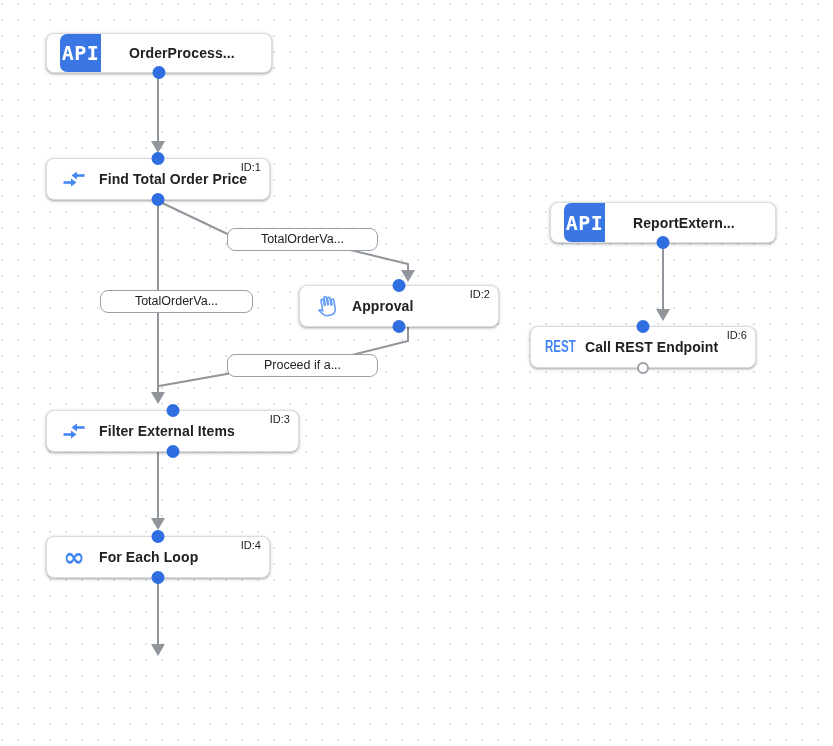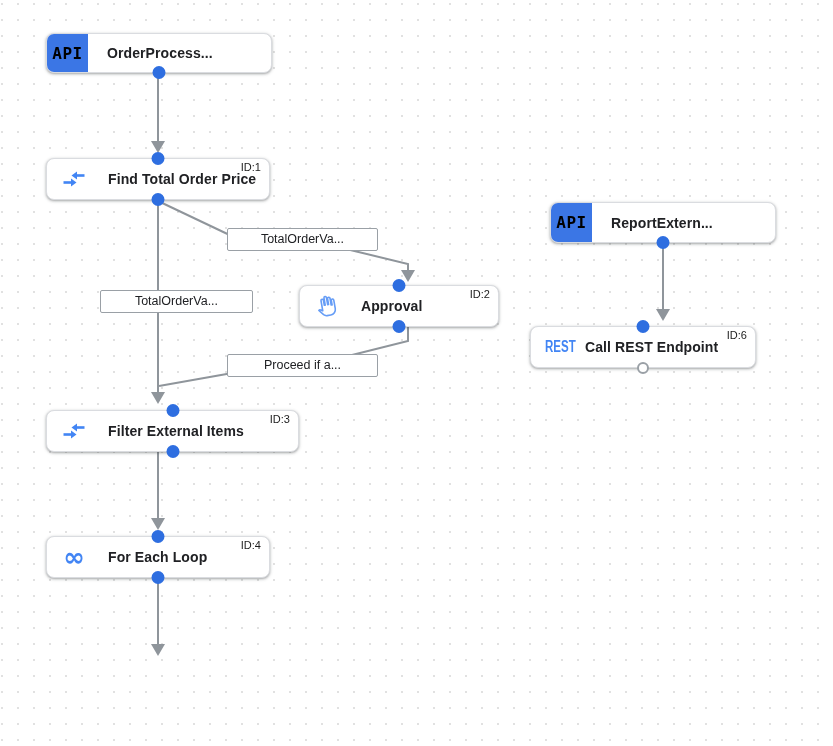--- a/index.html
+++ b/index.html
@@ -34,35 +34,35 @@
     background:#fff;
     border:1px solid var(--node-border);
     border-radius:8px;
     box-shadow:0 1px 2px rgba(60,64,67,.30), 0 1px 3px 1px rgba(60,64,67,.15);
     display:flex;align-items:center;
   }
   .nlabel{
     font-size:14px;font-weight:bold;color:var(--text-dark);
     white-space:nowrap;letter-spacing:.1px;
   }
-  .trigger .nlabel{margin-left:19px}
+  .trigger .nlabel{margin-left:28px}
   .api-badge{
     width:41px;height:100%;flex:0 0 41px;
     background:var(--accent-blue);
     border-radius:7px 0 0 7px;
     display:flex;align-items:center;justify-content:center;
-    color:#000000;font-family:"DejaVu Sans Mono", monospace;
-    font-weight:bold;font-size:16px;letter-spacing:.5px;
+    color:#ffffff;font-family:"DejaVu Sans Mono", monospace;
+    font-weight:bold;font-size:20px;letter-spacing:.5px;margin-left:13px;
   }
   .task{padding-left:14px}
   .task .icon{
     width:26px;height:26px;flex:0 0 26px;
     display:flex;align-items:center;justify-content:center;
   }
-  .task .nlabel{margin-left:21px}
+  .task .nlabel{margin-left:12px}
   .idb{
     position:absolute;top:2px;right:8px;
     font-size:11px;color:#1b1b1b;font-weight:normal;
   }
   .rest-badge{
     color:var(--icon-blue);font-weight:bold;font-size:16px;
     transform:scaleX(.72);transform-origin:left center;
     letter-spacing:0;flex:0 0 38px;width:38px;
   }
   .task .rest-label{margin-left:2px}
@@ -74,21 +74,21 @@
     position:absolute;left:50%;transform:translateX(-50%);
     width:13px;height:13px;border-radius:50%;z-index:3;
   }
   .pt{top:-7px}
   .pb{bottom:-7px}
   .filled{background:var(--port-blue)}
   .hollow{background:#fff;border:2px solid #9aa0a6;width:12px;height:12px}
 
   .elabel{
     position:absolute;z-index:2;height:23px;
-    background:#fff;border:1px solid #9aa0a6;border-radius:2px;
+    background:#fff;border:1px solid #9aa0a6;border-radius:8px;
     font-size:12.5px;color:var(--text-dark);
     text-align:center;line-height:21px;white-space:nowrap;
   }
 
   
   .n-order   {left:46px; top:33px;  width:226px;height:40px}
   .n-find    {left:46px; top:158px; width:224px;height:42px}
   .n-approval{left:299px;top:285px; width:200px;height:42px}
   .n-filter  {left:46px; top:410px; width:253px;height:42px}
   .n-foreach {left:46px; top:536px; width:224px;height:42px}

